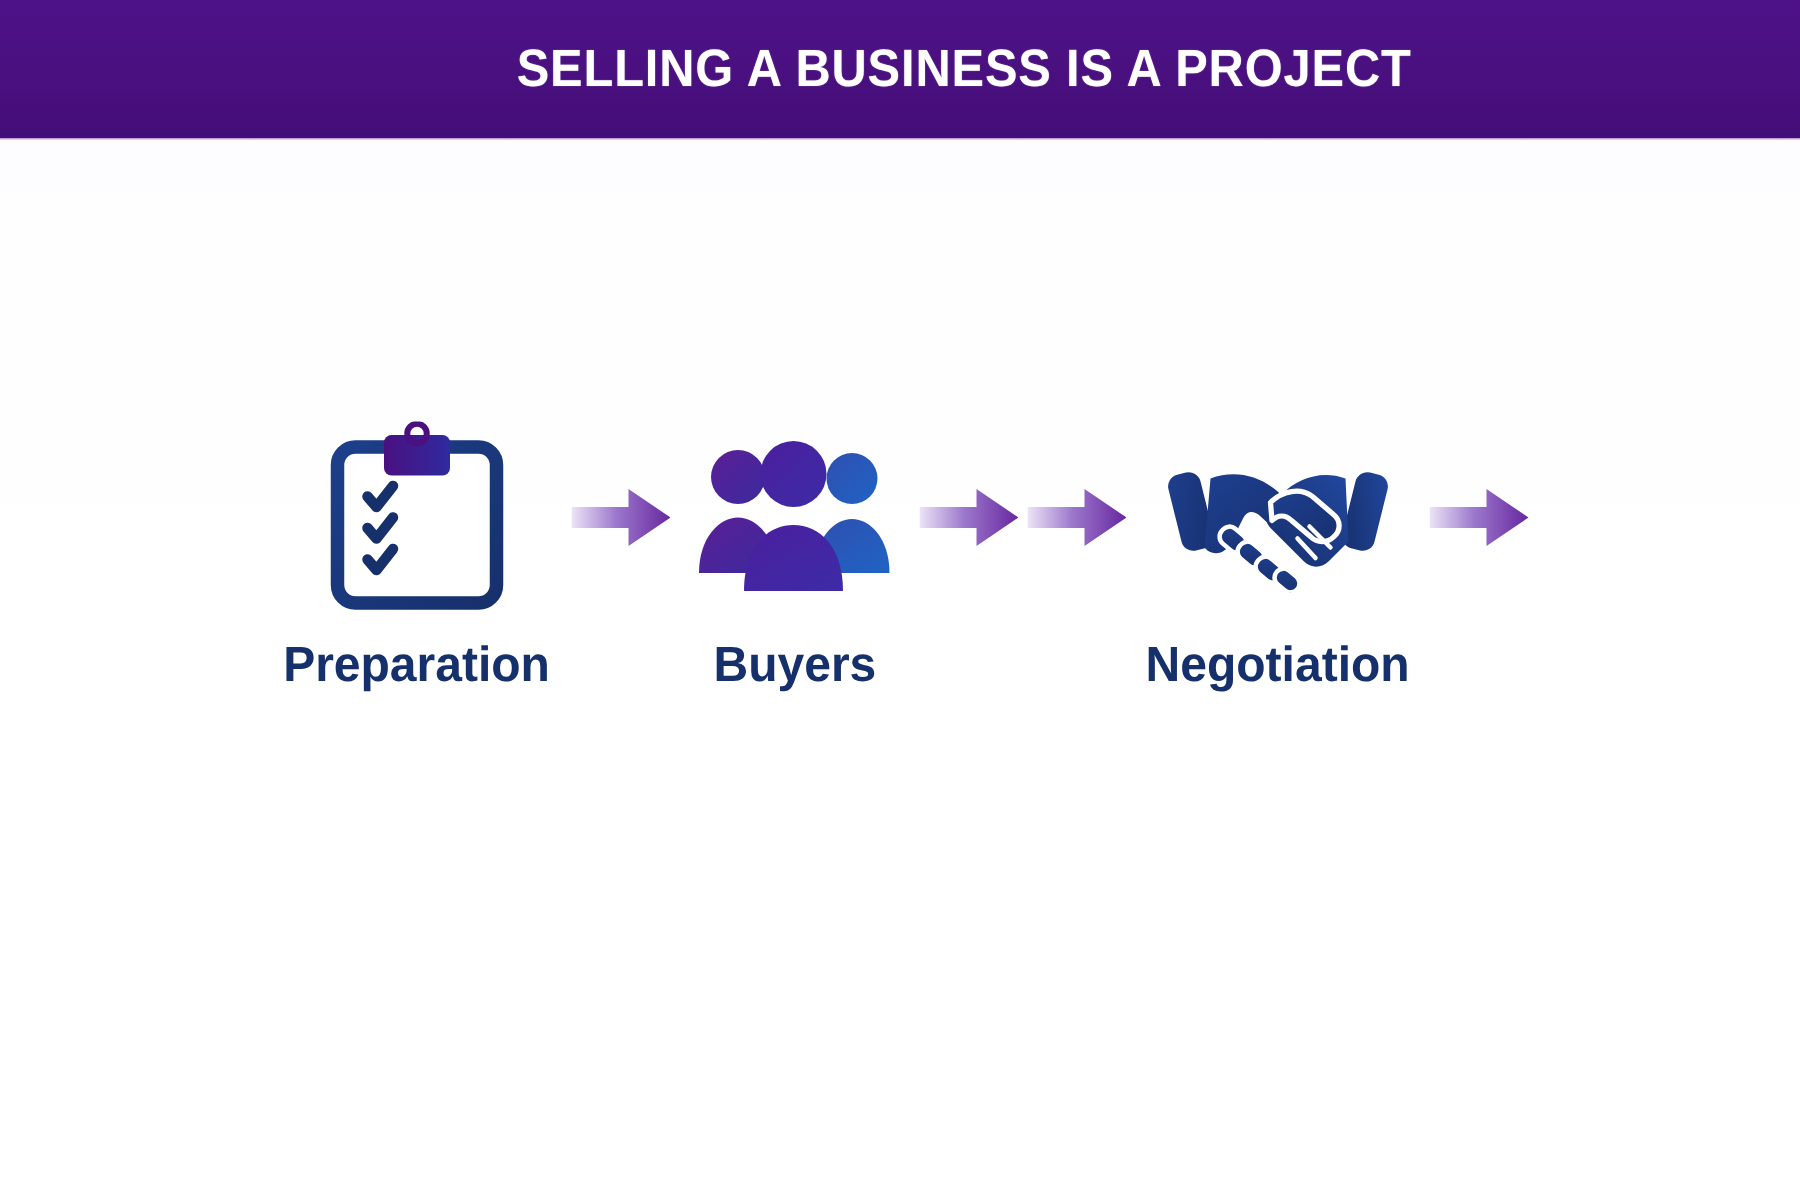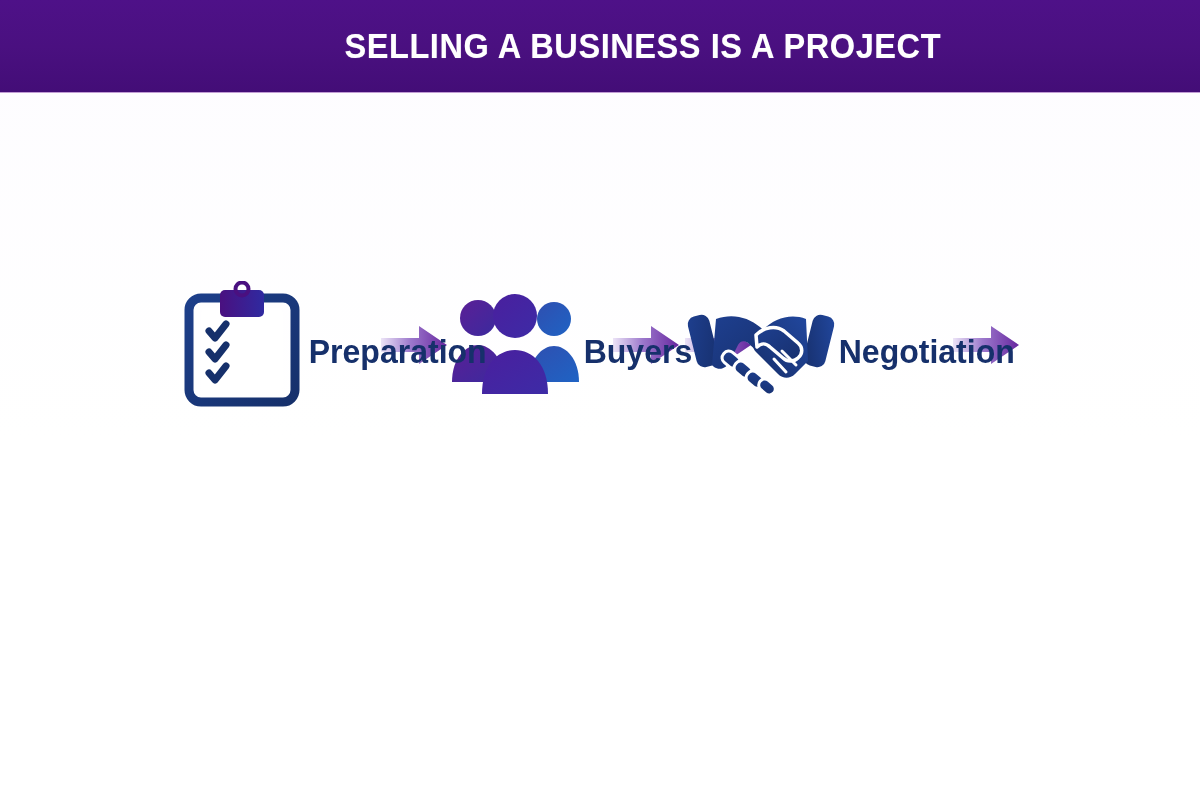--- a/index.html
+++ b/index.html
@@ -52,21 +52,21 @@
     left: 0;
     width: 1200px;
     height: 200px;
     display: flex;
     align-items: flex-start;
     justify-content: center;
   }
   .step {
     width: 188px;
     display: flex;
-    flex-direction: row;
+    flex-direction: column;
     align-items: center;
   }
   .icon-box {
     height: 130px;
     display: flex;
     align-items: center;
     justify-content: center;
   }
   .step-label {
     margin-top: 14px;

